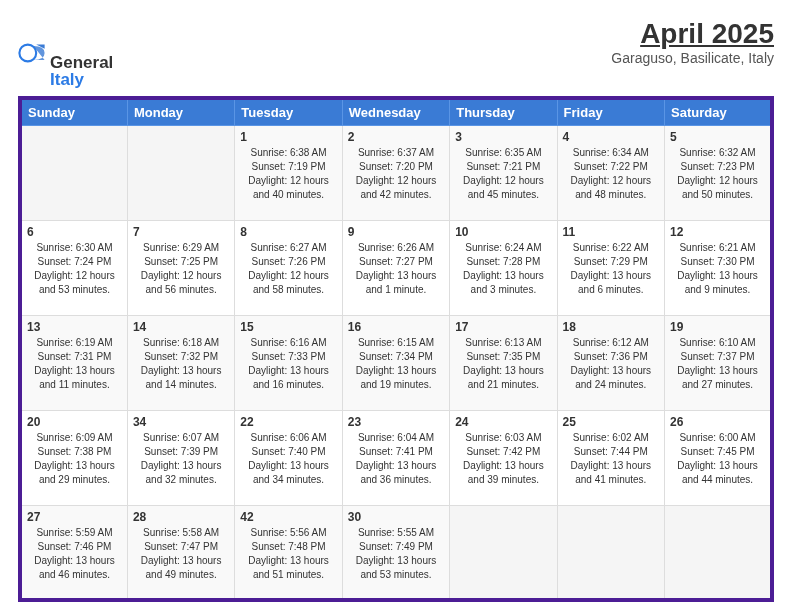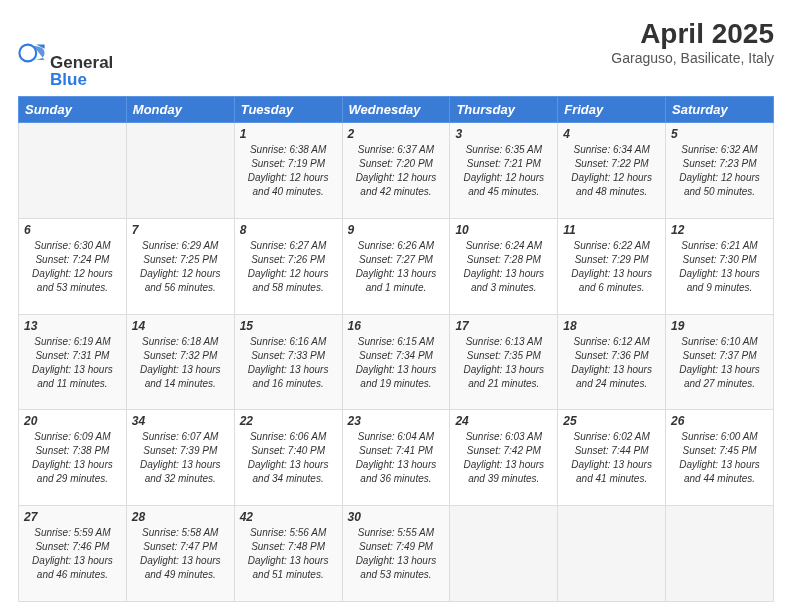--- a/index.html
+++ b/index.html
@@ -48,32 +48,32 @@
       height: 28px;
       margin-right: 4px;
     }
     .title-block {
       text-align: right;
     }
     .main-title {
       font-size: 28px;
       font-weight: bold;
       color: #333;
+      text-decoration: underline;
     }
     .subtitle {
       font-size: 14px;
       color: #555;
     }
     .calendar {
       flex: 1;
-      border: 1px solid #4c1d95;
+      border: 4px solid #4c1d95;
       border-collapse: collapse;
       width: 100%;
       table-layout: fixed;
-      font-style: italic;
     }
     .calendar th {
       background: #3a7bd5;
       color: #fff;
       text-align: left;
       padding: 5px 6px;
       font-size: 13px;
       font-weight: bold;
       border: 1px solid #5a95e5;
     }
@@ -114,21 +114,21 @@
 <div class="page">
   <div class="header">
     <div class="logo">
       <svg class="logo-icon" viewBox="0 0 40 40">
         <circle cx="14" cy="20" r="12" fill="none" stroke="#2c7be5" stroke-width="3"></circle>
         <path d="M22 10 Q38 10 38 20 Q38 30 22 30 L38 30" fill="#3a7bd5" opacity="0.8"></path>
         <path d="M26 8 L38 14 L38 8 Z" fill="#3a7bd5"></path>
       </svg>
       <div class="logo-text">
         <span class="logo-general">General</span>
-        <span class="logo-blue">Blue</span>
+        <span class="logo-blue">Italy</span>
       </div>
     </div>
     <div class="title-block">
       <div class="main-title">April 2025</div>
       <div class="subtitle">Garaguso, Basilicate, Italy</div>
     </div>
   </div>
 
   <table class="calendar">
     <thead>

